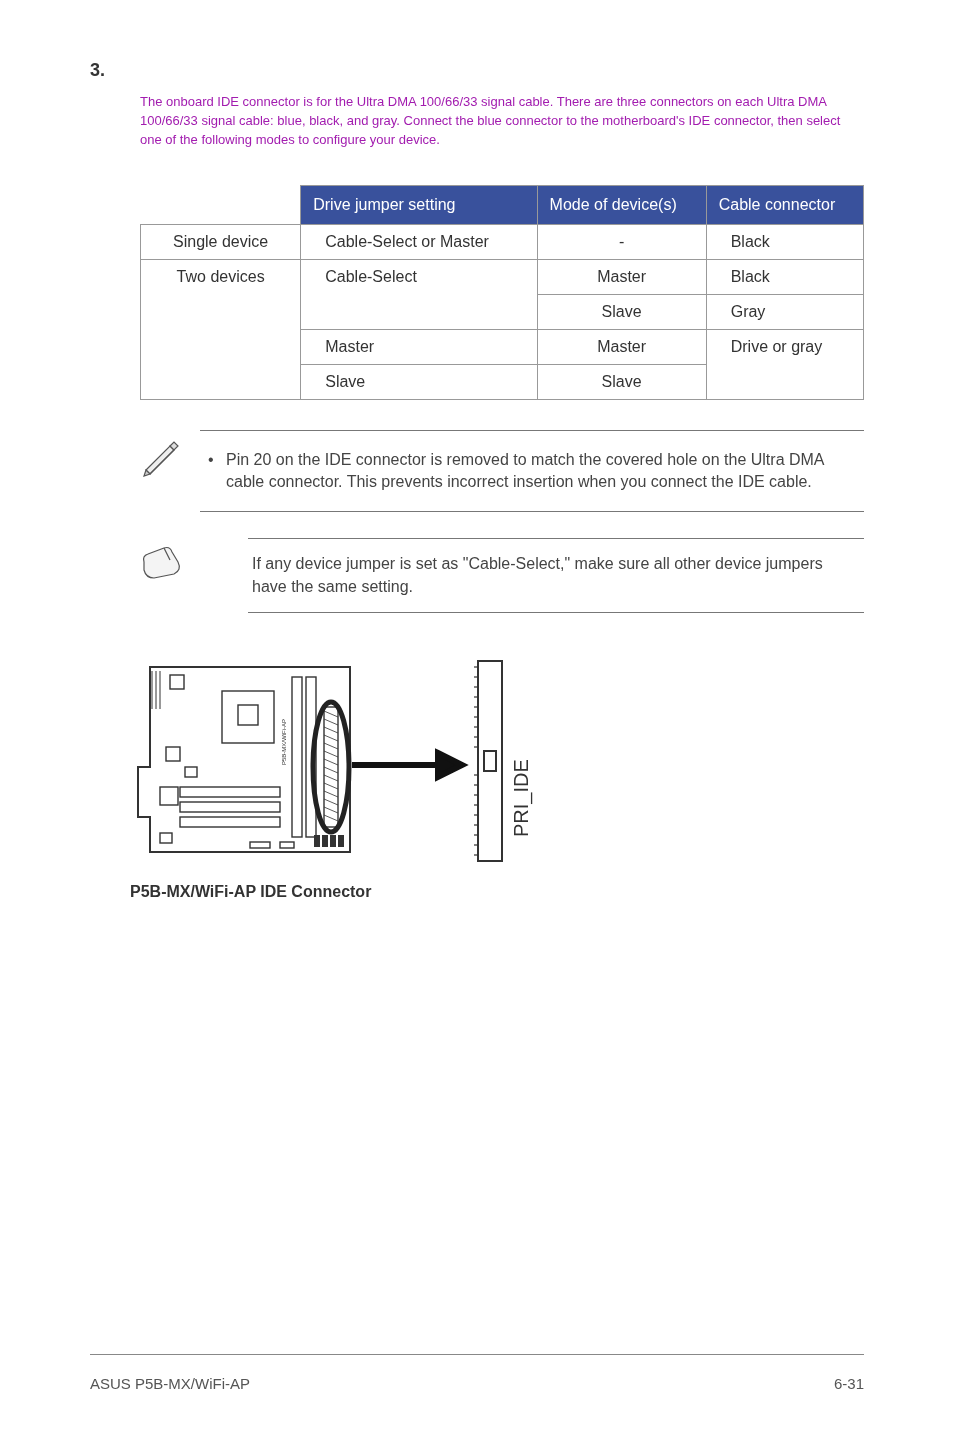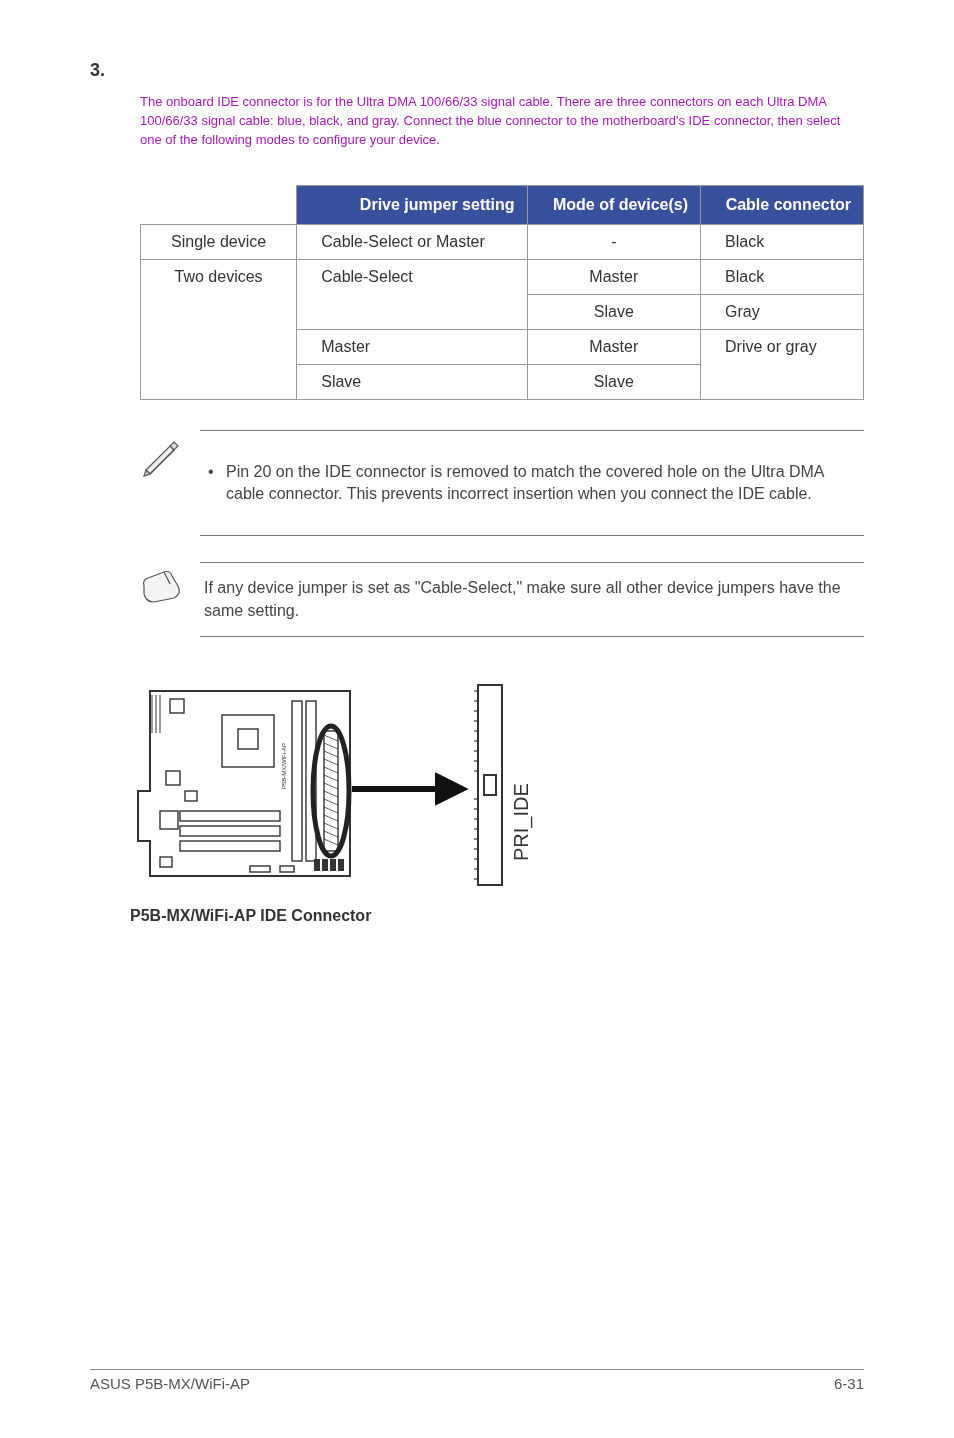--- a/index.html
+++ b/index.html
@@ -41,23 +41,23 @@
   table.jumper {
     border-collapse: collapse;
     width: 100%;
     margin-left: 50px;
     width: calc(100% - 50px);
     font-size: 16px;
   }
   table.jumper th {
     background: #39519c;
     color: #fff;
-    font-weight: bold;
+    font-weight: normal;
     padding: 10px 12px;
-    text-align: right;
+    text-align: left;
     border: 1px solid #999;
   }
   table.jumper th:first-child {
     background: #fff;
     border-top: none;
     border-left: none;
   }
   table.jumper td {
     border: 1px solid #999;
     padding: 8px 24px;
@@ -71,21 +71,21 @@
     align-items: flex-start;
   }
   .note-icon {
     width: 60px;
     flex-shrink: 0;
     padding-top: 4px;
   }
   .note-content {
     border-top: 1px solid #777;
     border-bottom: 1px solid #777;
-    padding: 30px 4px;
+    padding: 18px 4px;
     flex: 1;
     font-size: 16px;
     line-height: 1.4;
     color: #444;
   }
   .note-content ul {
     margin: 0;
     padding-left: 22px;
     list-style: none;
   }
@@ -97,40 +97,41 @@
   .note-content ul li::before {
     content: "•";
     position: absolute;
     left: -18px;
     top: 0;
   }
   .note-plain {
     margin: 26px 0 0 50px;
     display: flex;
     align-items: flex-start;
+    gap: 48px;
   }
   .note-plain .note-content {
     padding: 14px 4px;
   }
   .diagram-block {
     margin: 34px 0 0 40px;
   }
   .diagram-caption {
     font-weight: bold;
     font-size: 16px;
     margin-top: 6px;
     color: #333;
   }
   .footer {
     position: absolute;
     bottom: 46px;
     left: 90px;
     right: 90px;
     border-top: 1px solid #888;
-    padding-top: 5px;
+    padding-top: 20px;
     display: flex;
     justify-content: space-between;
     font-size: 15px;
     color: #555;
   }
 
   
   .board-svg { display: block; }
 </style>
 </head>

